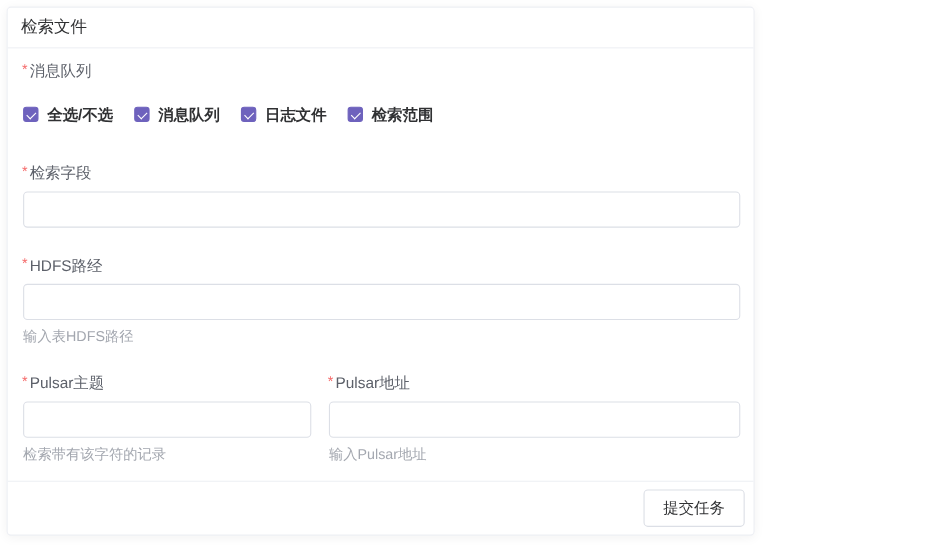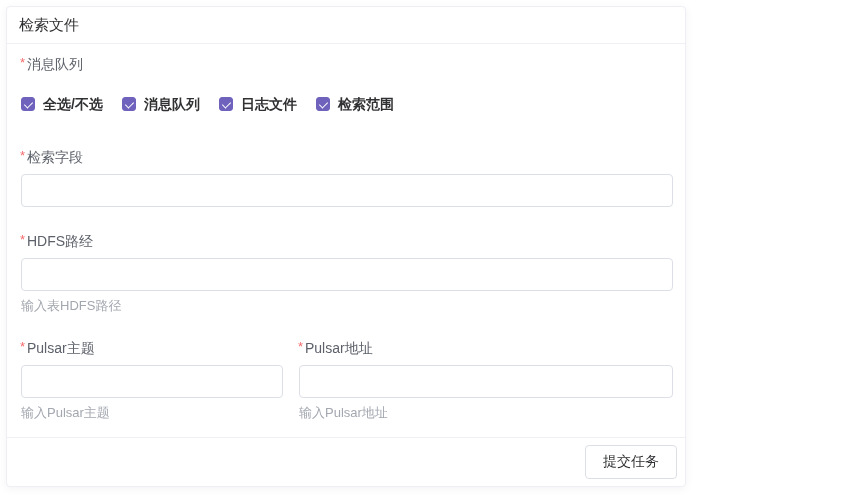--- a/index.html
+++ b/index.html
@@ -178,21 +178,21 @@
       <input class="text-input" type="text" value="" style="">
       <div class="helper-text">输入表HDFS路径</div>
     </div>
 
     <div class="two-col">
       <div class="col-fixed">
         <div class="form-label">
           <span class="asterisk">*</span><span>Pulsar主题</span>
         </div>
         <input class="text-input" type="text" value="" style="">
-        <div class="helper-text">输入Pulsar主题</div>
+        <div class="helper-text">检索带有该字符的记录</div>
       </div>
       <div class="col-grow">
         <div class="form-label">
           <span class="asterisk">*</span><span>Pulsar地址</span>
         </div>
         <input class="text-input" type="text" value="" style="">
         <div class="helper-text">输入Pulsar地址</div>
       </div>
     </div>
 

